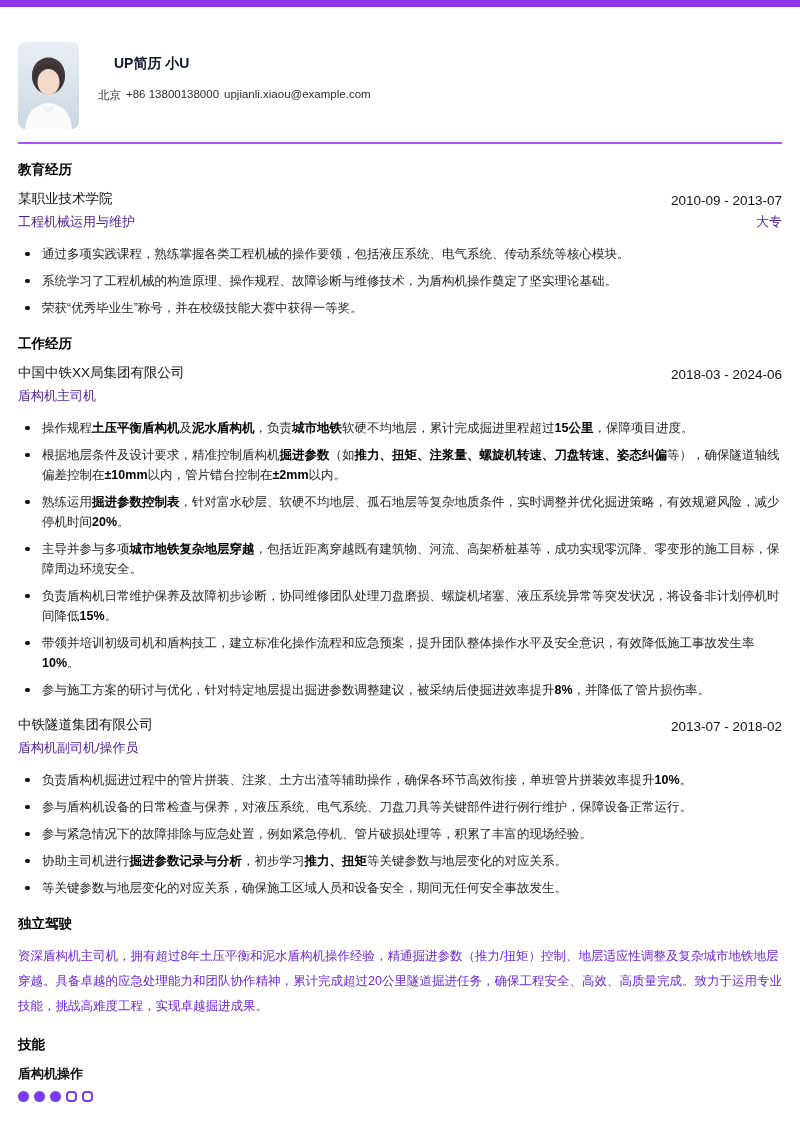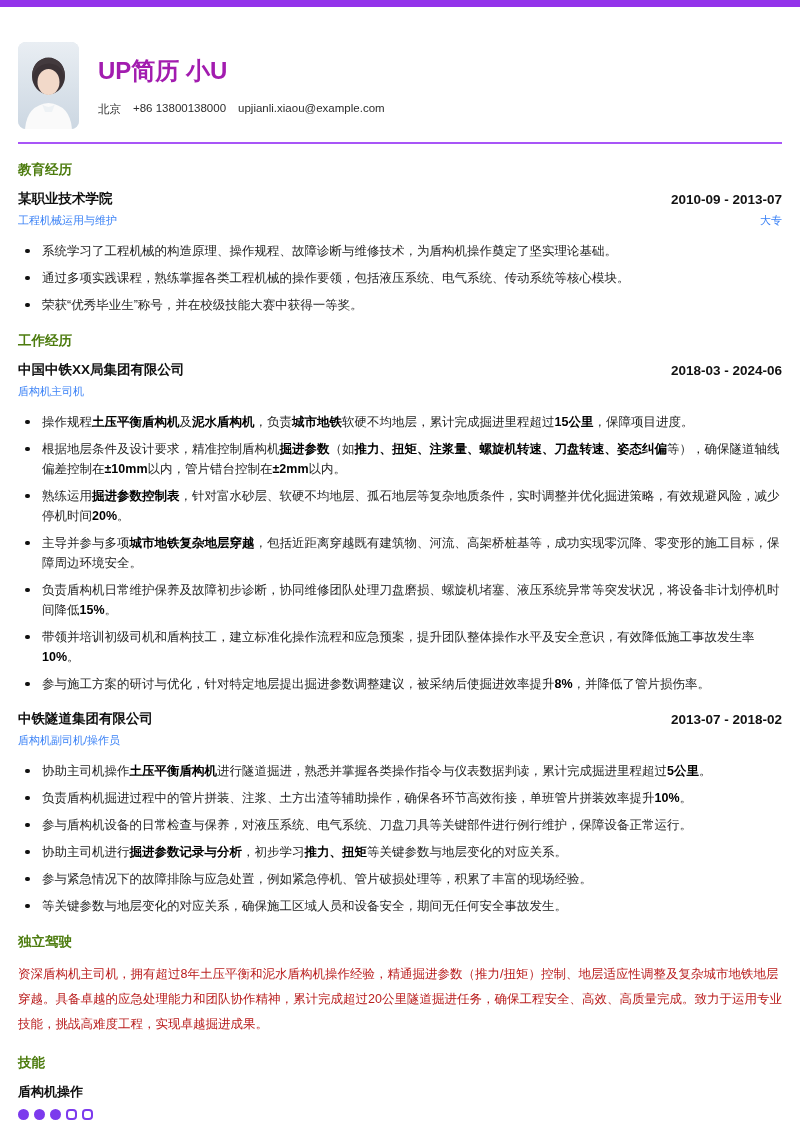--- a/index.html
+++ b/index.html
@@ -9,41 +9,41 @@
     font-family:"Liberation Sans","DejaVu Sans",sans-serif;
   }
   .topbar { height:7px; background:#9333ea; }
   .page { padding:0 18px; }
 
   
   .header { display:flex; gap:19px; margin-top:35px; align-items:flex-start; }
   .photo { width:61px; height:87px; border-radius:8px; overflow:hidden; flex:none; background:#dfe6ec; }
   .photo svg { display:block; }
   .header-text { padding-top:13px; }
-  .name { font-size:24px; font-weight:bold; color:#a21caf; }
-  .contact { margin-top:15px; font-size:11.5px; color:#2b2b2b; display:flex; gap:12px; }
+  .name { font-size:14px; font-weight:bold; color:#0f172a;margin-left:16px; }
+  .contact { margin-top:15px; font-size:11.5px; color:#2b2b2b; display:flex; gap:5px; }
   .divider { border:none; border-top:2px solid #a855f7; margin:13px 0 0 0; }
 
   
-  .section-title { font-size:13.5px; font-weight:bold; color:#4d7c0f; margin:17px 0 11px 0; }
-  .entry-row { display:flex; justify-content:space-between; align-items:center;
-               font-size:13.5px; font-weight:bold; color:#111;gap:13px; }
-  .entry-sub { display:flex; justify-content:space-between; font-size:11px; margin-top:5px; color:#3b82f6; }
+  .section-title { font-size:13.5px; font-weight:bold; color:#000000; margin:17px 0 11px 0; }
+  .entry-row { display:flex; justify-content:space-between; align-items:flex-end;
+               font-size:13.5px; font-weight:normal; color:#111;gap:13px; }
+  .entry-sub { display:flex; justify-content:space-between; font-size:13px; margin-top:5px; color:#4c1d95; }
 
   ul.bullets { list-style:none; margin:13px 0 0 0; padding:0; }
   ul.bullets li { position:relative; padding-left:24px; margin-bottom:7px;
                   font-size:12.5px; line-height:1.6; color:#1f1f1f; }
   ul.bullets li::before { content:""; position:absolute; left:7px; top:7.5px;
                   width:4.5px; height:4.5px; border-radius:50%; background:#111; }
   .b { font-weight:bold; color:#000; }
 
   .job { margin-top:16px; }
   .job:first-child { margin-top:4px; }
 
-  .summary { font-size:12.5px; line-height:2.0; margin:0; color:#b91c1c; }
+  .summary { font-size:12.5px; line-height:2.0; margin:0; color:#6d28d9; }
 
   .skill { margin-top:15px; }
   .skill:first-child { margin-top:0; }
   .skill-name { font-size:13px; font-weight:bold; margin:0; color:#111; }
   .dots { display:flex; gap:5px; margin:8px 0 7px 0; }
   .dot { width:11px; height:11px; box-sizing:border-box; border-radius:50%; background:#7c3aed; }
   .dot.hollow { background:#fff; border:2.5px solid #7c3aed; border-radius:4px; }
 </style>
 </head>
 <body>
@@ -85,22 +85,22 @@
     <h2 class="section-title">教育经历</h2>
     <div class="entry-row">
       <span>某职业技术学院</span>
       <span>2010-09 - 2013-07</span>
     </div>
     <div class="entry-sub">
       <span>工程机械运用与维护</span>
       <span>大专</span>
     </div>
     <ul class="bullets">
+        <li>通过多项实践课程，熟练掌握各类工程机械的操作要领，包括液压系统、电气系统、传动系统等核心模块。</li>
         <li>系统学习了工程机械的构造原理、操作规程、故障诊断与维修技术，为盾构机操作奠定了坚实理论基础。</li>
-        <li>通过多项实践课程，熟练掌握各类工程机械的操作要领，包括液压系统、电气系统、传动系统等核心模块。</li>
         <li>荣获“优秀毕业生”称号，并在校级技能大赛中获得一等奖。</li>
       </ul>
   </section>
 
   <section>
     <h2 class="section-title">工作经历</h2>
     <div>
   <article class="job">
     <div class="entry-row">
       <span>中国中铁XX局集团有限公司</span>
@@ -122,25 +122,24 @@
 
   <article class="job">
     <div class="entry-row">
       <span>中铁隧道集团有限公司</span>
       <span>2013-07 - 2018-02</span>
     </div>
     <div class="entry-sub">
       <span>盾构机副司机/操作员</span>
     </div>
     <ul class="bullets">
-            <li><span>协助主司机操作</span><span class="b">土压平衡盾构机</span><span>进行隧道掘进，熟悉并掌握各类操作指令与仪表数据判读，累计完成掘进里程超过</span><span class="b">5公里</span><span>。</span></li>
             <li><span>负责盾构机掘进过程中的管片拼装、注浆、土方出渣等辅助操作，确保各环节高效衔接，单班管片拼装效率提升</span><span class="b">10%</span><span>。</span></li>
             <li><span>参与盾构机设备的日常检查与保养，对液压系统、电气系统、刀盘刀具等关键部件进行例行维护，保障设备正常运行。</span></li>
+            <li><span>参与紧急情况下的故障排除与应急处置，例如紧急停机、管片破损处理等，积累了丰富的现场经验。</span></li>
             <li><span>协助主司机进行</span><span class="b">掘进参数记录与分析</span><span>，初步学习</span><span class="b">推力、扭矩</span><span>等关键参数与地层变化的对应关系。</span></li>
-            <li><span>参与紧急情况下的故障排除与应急处置，例如紧急停机、管片破损处理等，积累了丰富的现场经验。</span></li>
             <li><span>等关键参数与地层变化的对应关系，确保施工区域人员和设备安全，期间无任何安全事故发生。</span></li>
           </ul>
   </article>
 </div>
   </section>
 
   <section>
     <h2 class="section-title">独立驾驶</h2>
     <p class="summary">资深盾构机主司机，拥有超过8年土压平衡和泥水盾构机操作经验，精通掘进参数（推力/扭矩）控制、地层适应性调整及复杂城市地铁地层穿越。具备卓越的应急处理能力和团队协作精神，累计完成超过20公里隧道掘进任务，确保工程安全、高效、高质量完成。致力于运用专业技能，挑战高难度工程，实现卓越掘进成果。</p>
   </section>

